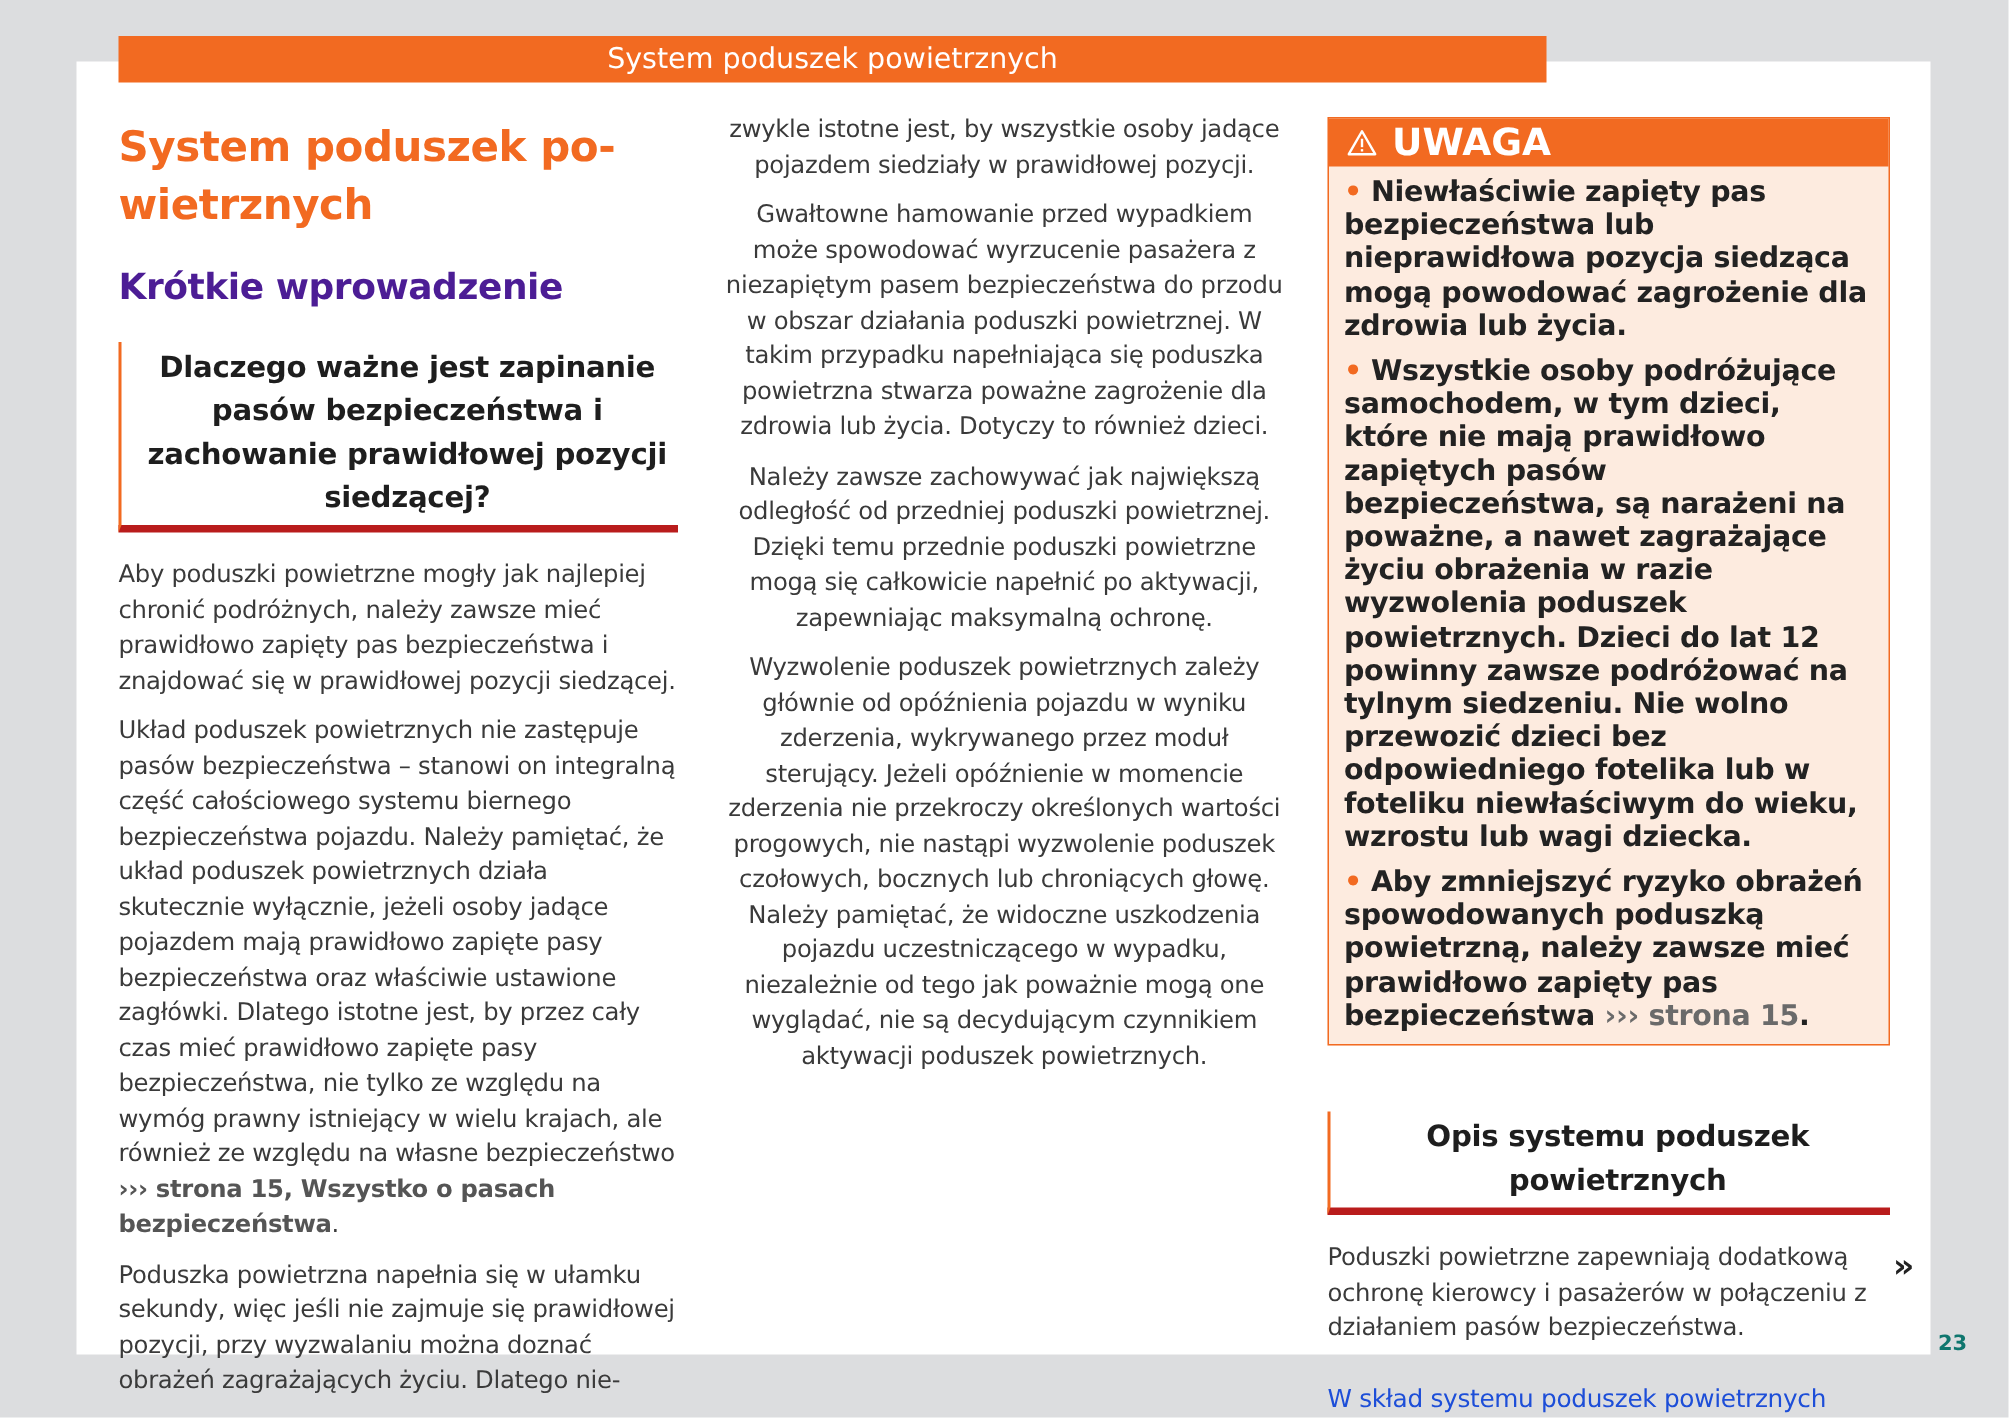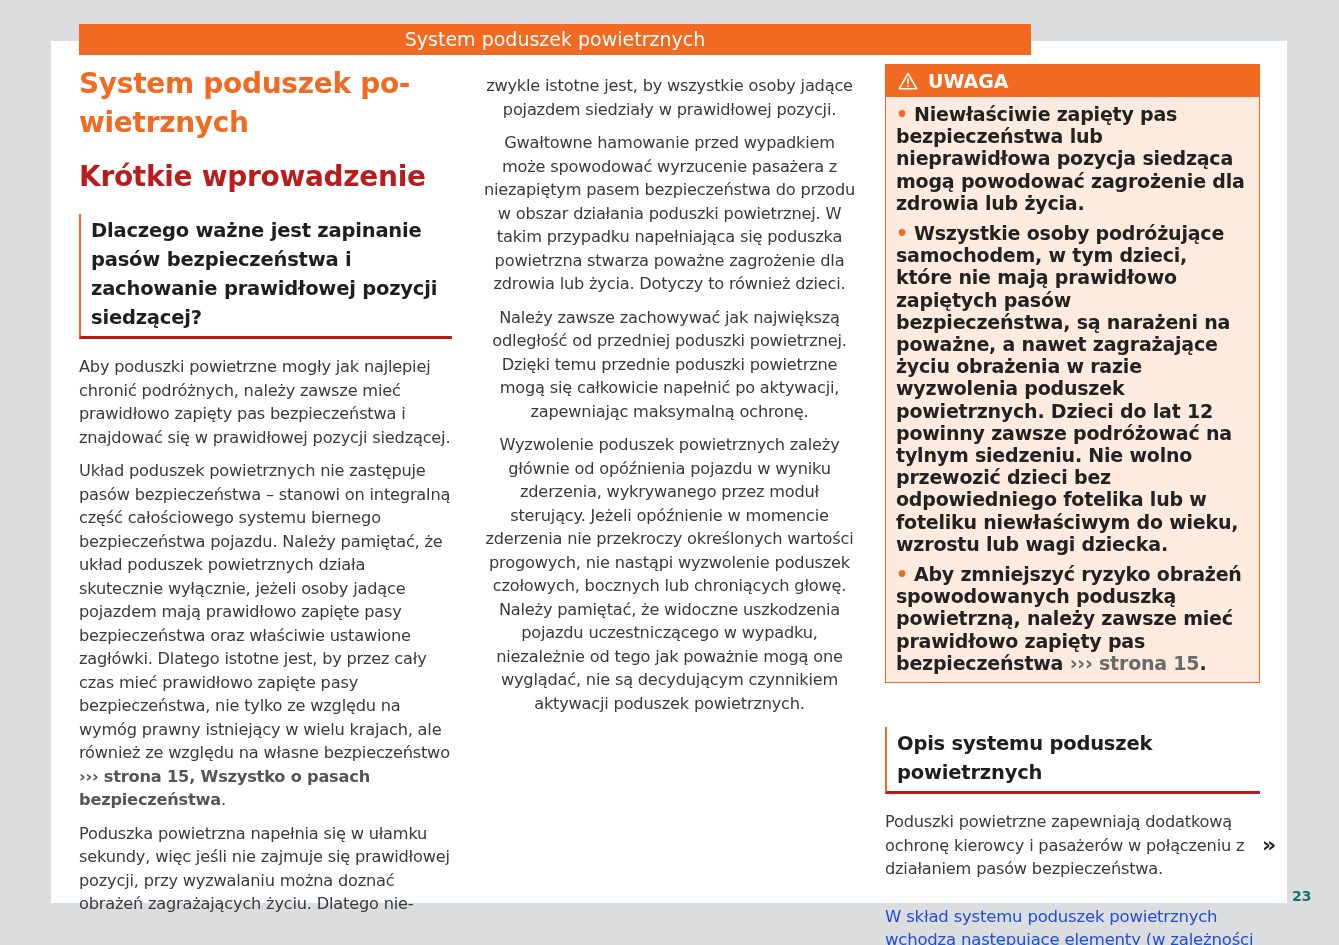--- a/index.html
+++ b/index.html
@@ -12,49 +12,49 @@
   .page {
     position: absolute; left: 51px; top: 41px; width: 1236px; height: 862px;
     background: #ffffff;
   }
   .header-bar {
     position: absolute; left: 79px; top: 24px; width: 952px; height: 31px;
     background: #f26a21; color: #fff;
     font-size: 19px; line-height: 31px; text-align: center;
     font-family: "DejaVu Sans", sans-serif;
   }
-  .col { position: absolute; top: 64px; }
+  .col { position: absolute; top: 78px; }
   .col1 { left: 79px; width: 373px; }
   .col2 { left: 482px; width: 375px; top: 74px; text-align: center; }
   .col3 { left: 885px; width: 375px; }
 
   .h1 {
     color: #f26a21; font-weight: bold; font-size: 28px; line-height: 39px;
     margin: 0 0 18px 0; letter-spacing: -0.3px;
   }
   .h2 {
-    color: #b91c1c; font-weight: bold; font-size: 28px; line-height: 34px;
+    color: #4c1d95; font-weight: bold; font-size: 24px; line-height: 34px;
     margin: 0 0 20px 0; letter-spacing: -0.3px;
   }
   .h3 {
     font-weight: bold; font-size: 19.5px; line-height: 29px; color: #1e1e1e;
-    border-left: 2px solid #f26a21; border-bottom: 3px solid #b91c1c;
-    padding: 2px 0 4px 10px; margin: 0 0 16px 0; letter-spacing: -0.2px;
+    border-left: 2px solid #f26a21; border-bottom: 5px solid #b91c1c;
+    padding: 2px 0 4px 10px; margin: 0 0 16px 0; letter-spacing: -0.2px; text-align: center;
   }
   p.body {
     font-size: 16.2px; line-height: 23.5px; margin: 0 0 10px 0; color: #3a3a3a;
     letter-spacing: -0.2px;
   }
   .ref { font-weight: bold; color: #555; }
 
   .warn {
     border: 1px solid #f26a21; background: #fdebdf; margin-bottom: 44px;
   }
   .warn-head {
-    background: #f26a21; color: #fff; font-weight: bold; font-size: 19px;
+    background: #f26a21; color: #fff; font-weight: bold; font-size: 25px;
     height: 32px; line-height: 32px; padding-left: 12px;
     display: flex; align-items: center;
   }
   .warn-head svg { margin-right: 10px; }
   .warn-body { padding: 6px 10px 8px 10px; }
   .warn-item {
     font-size: 19px; line-height: 22.2px; font-weight: bold; color: #222;
     margin-bottom: 8px; letter-spacing: -0.2px;
   }
   .warn-item:last-child { margin-bottom: 0; }

